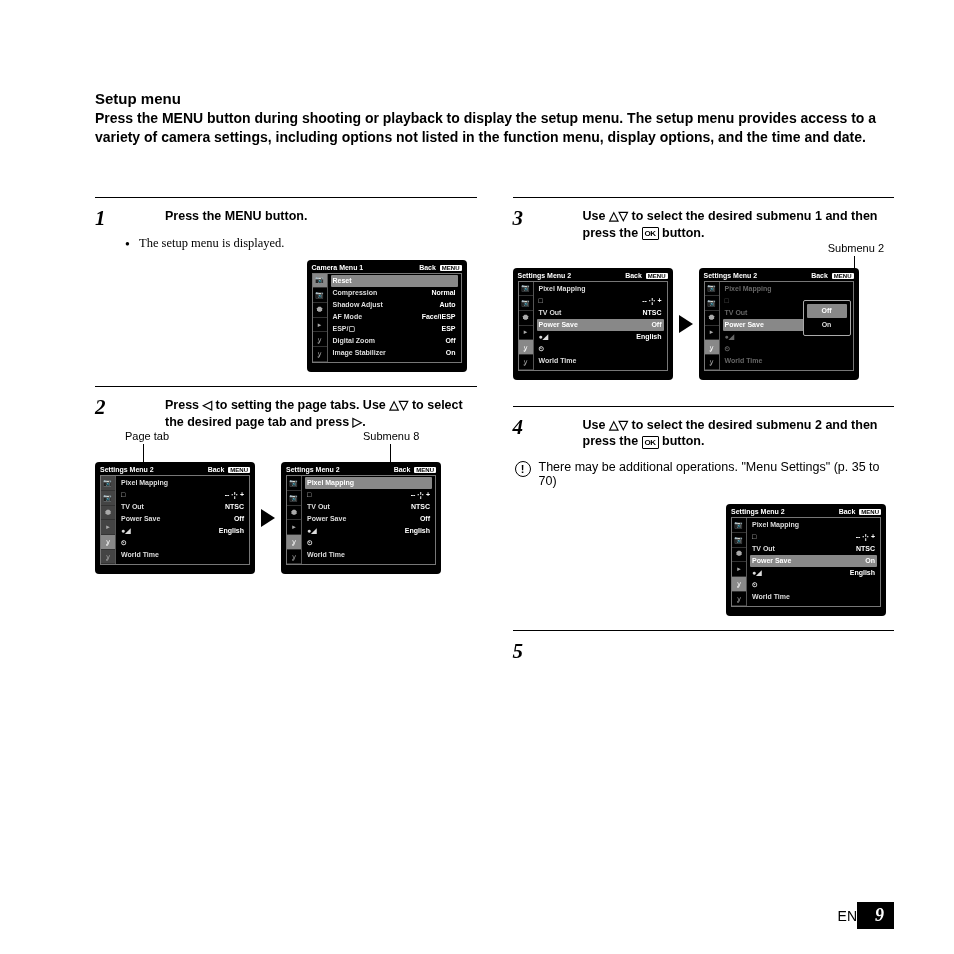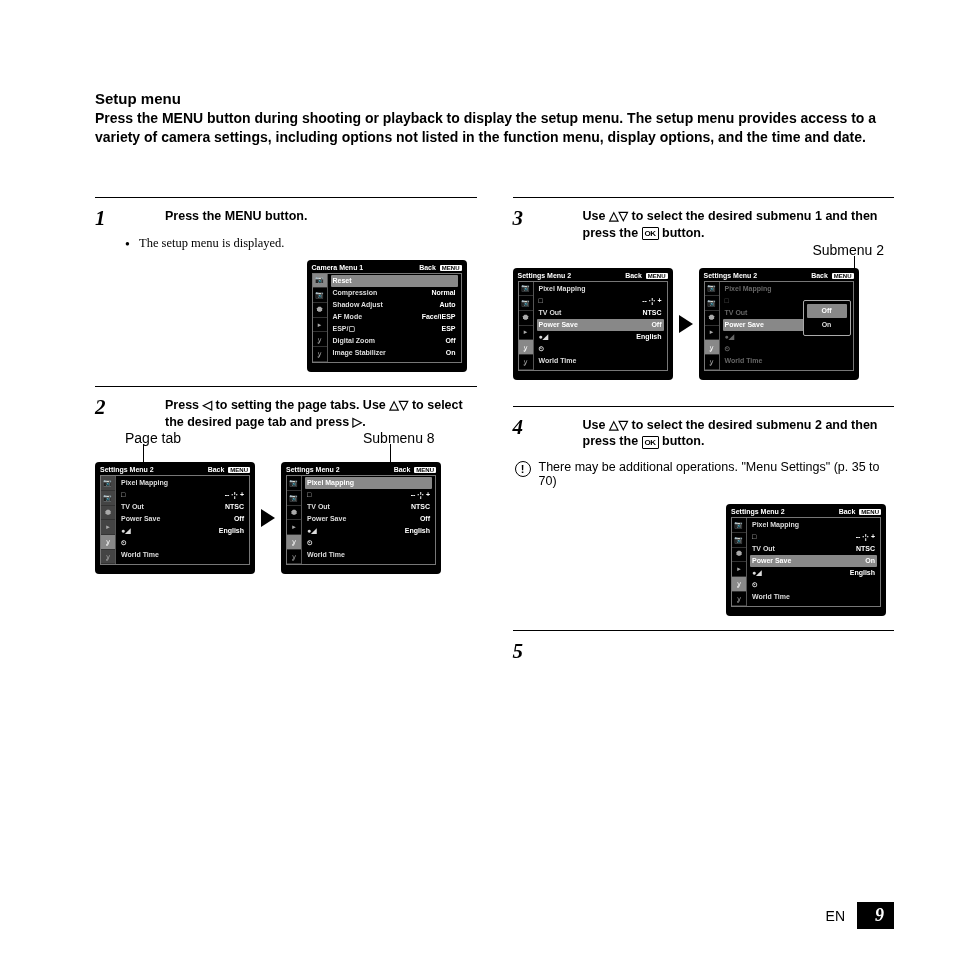--- a/index.html
+++ b/index.html
@@ -209,36 +209,36 @@
   }
   .arrow {
     width: 0; height: 0;
     border-top: 9px solid transparent;
     border-bottom: 9px solid transparent;
     border-left: 14px solid #000;
     align-self: center;
     margin: 0 6px;
   }
   .pointer-label {
-    font-size: 14px;
+    font-size: 11px;
     position: absolute;
     text-align: center;
   }
   .vline {
     position: absolute;
     width: 1px;
     background: #000;
   }
   .footer {
     position: absolute;
     right: 60px;
     bottom: 25px;
     display: flex;
     align-items: center;
-    gap: 12px;
+    gap: 0;
     margin-top: 44px;
   }
   .footer .en {
     font-size: 14px;
   }
   .footer .tab {
     background: #000;
     color: #fff;
     font-style: italic;
     font-family: Georgia, serif;

